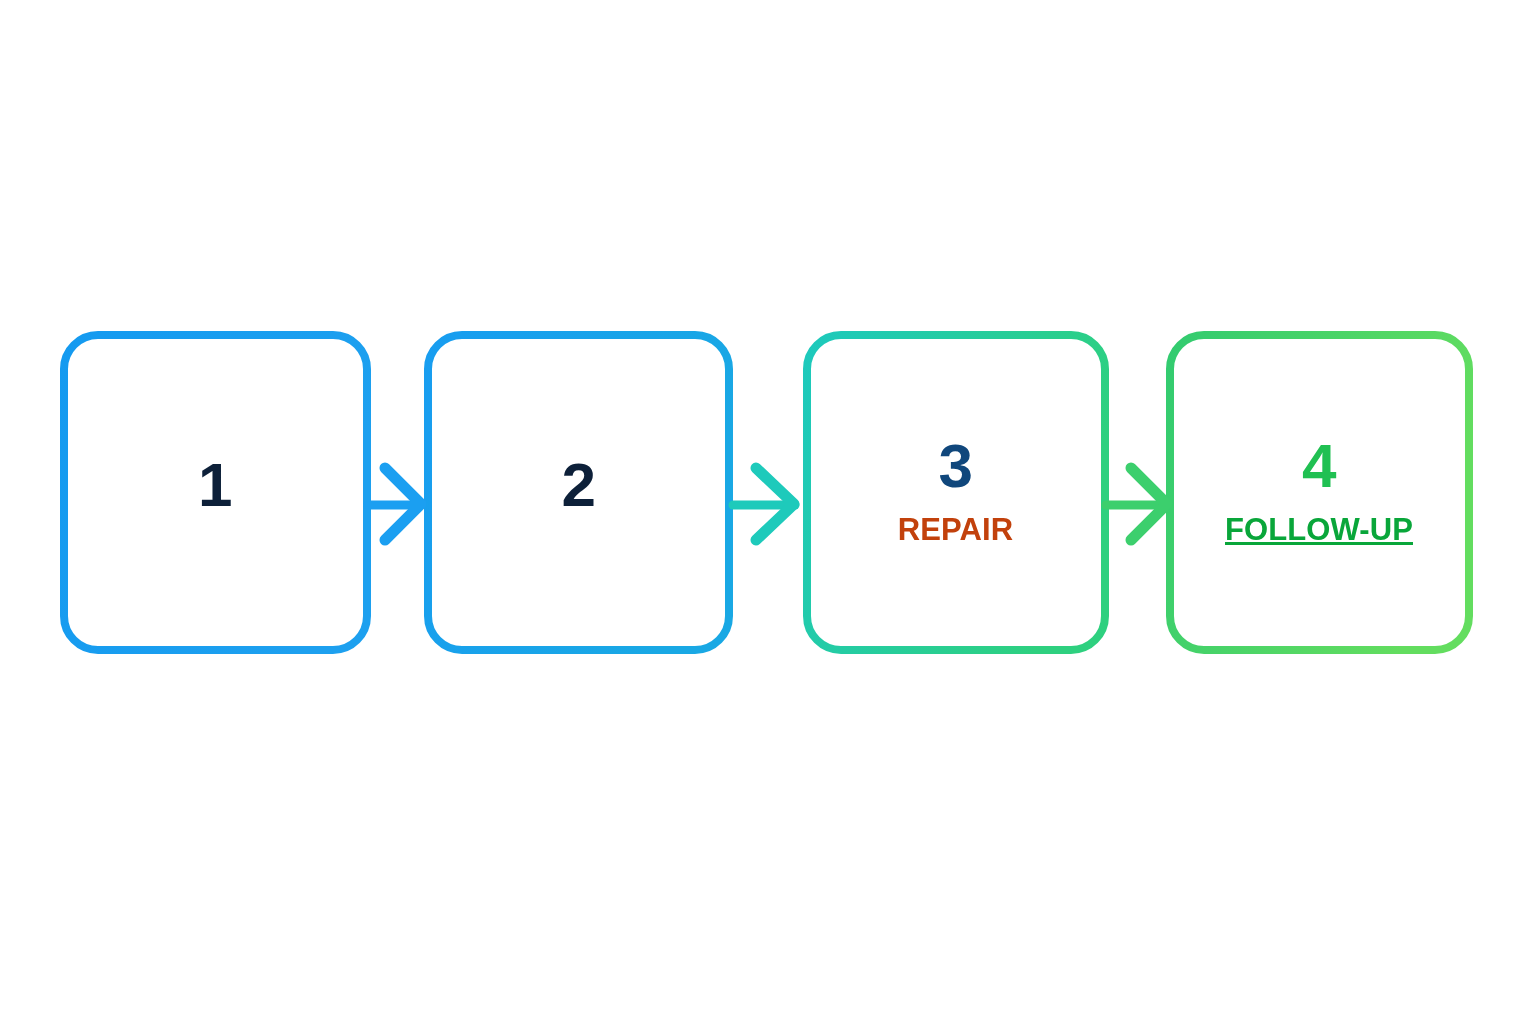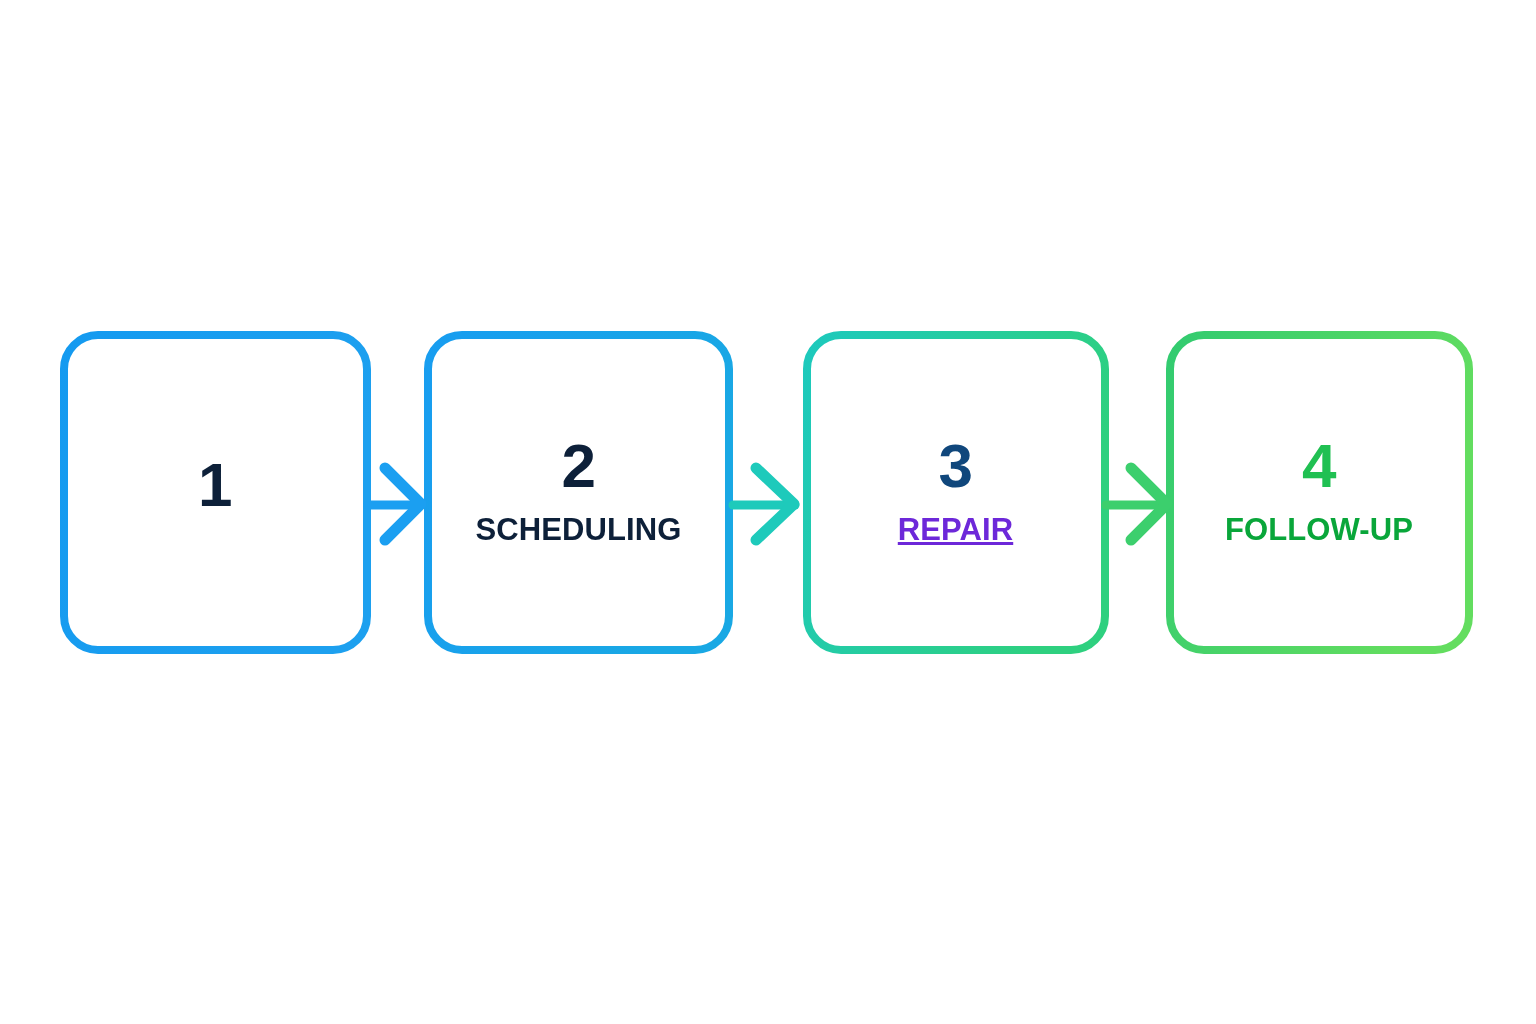--- a/index.html
+++ b/index.html
@@ -126,27 +126,26 @@
   </svg>
 
   <div class="step-text-layer">
 
     <div class="step-card card-1">
       <div class="step-number" style="color: rgb(13, 32, 57);">1</div>
     </div>
 
     <div class="step-card card-2">
       <div class="step-number" style="color: rgb(13, 32, 57);">2</div>
-      <div class="step-label" style="color: rgb(13, 32, 57);">SCHEDULING</div>
     </div>
 
     <div class="step-card card-3">
       <div class="step-number" style="color: rgb(16, 71, 124);">3</div>
-      <div class="step-label" style="color: #6d28d9; text-decoration: underline;">REPAIR</div>
+      <div class="step-label" style="color: #c2410c;">REPAIR</div>
     </div>
 
     <div class="step-card card-4">
       <div class="step-number" style="color: rgb(32, 192, 82);">4</div>
-      <div class="step-label" style="color: rgb(9, 166, 58);">FOLLOW-UP</div>
+      <div class="step-label" style="color: rgb(9, 166, 58); text-decoration: underline;">FOLLOW-UP</div>
     </div>
 
   </div>
 </div>
 
 </body></html>

